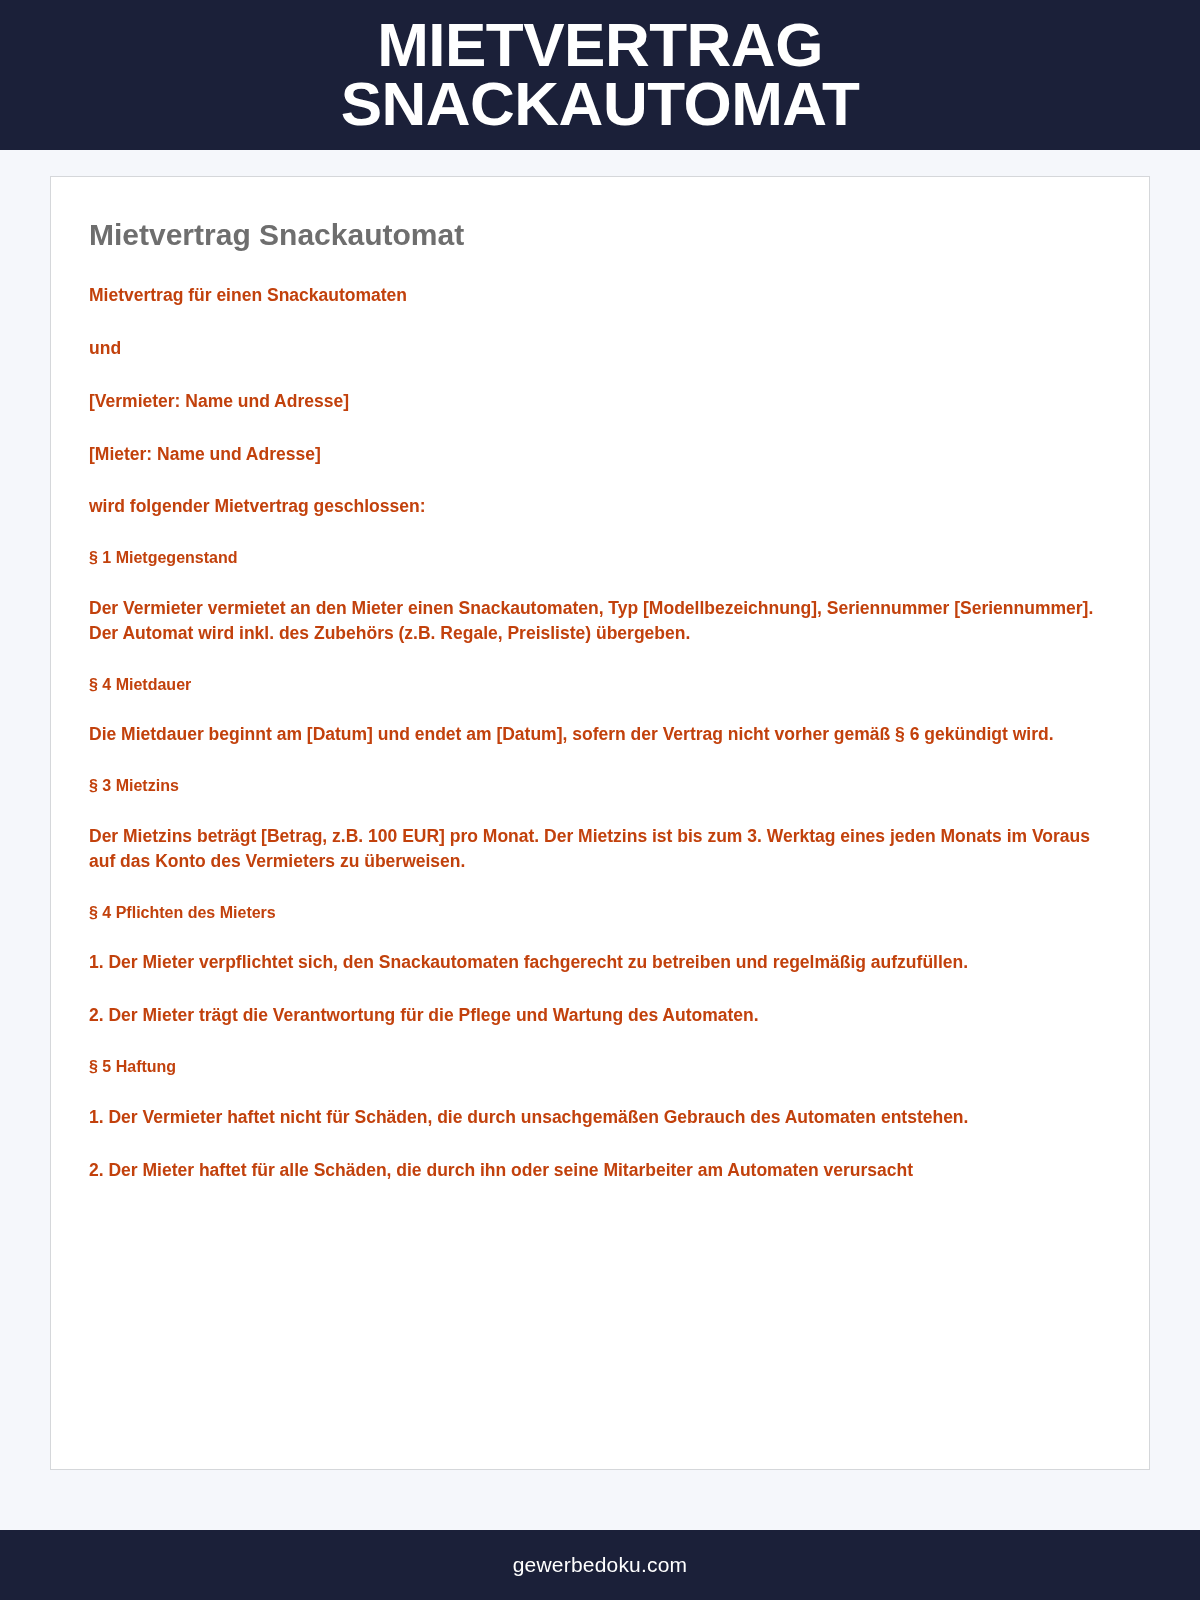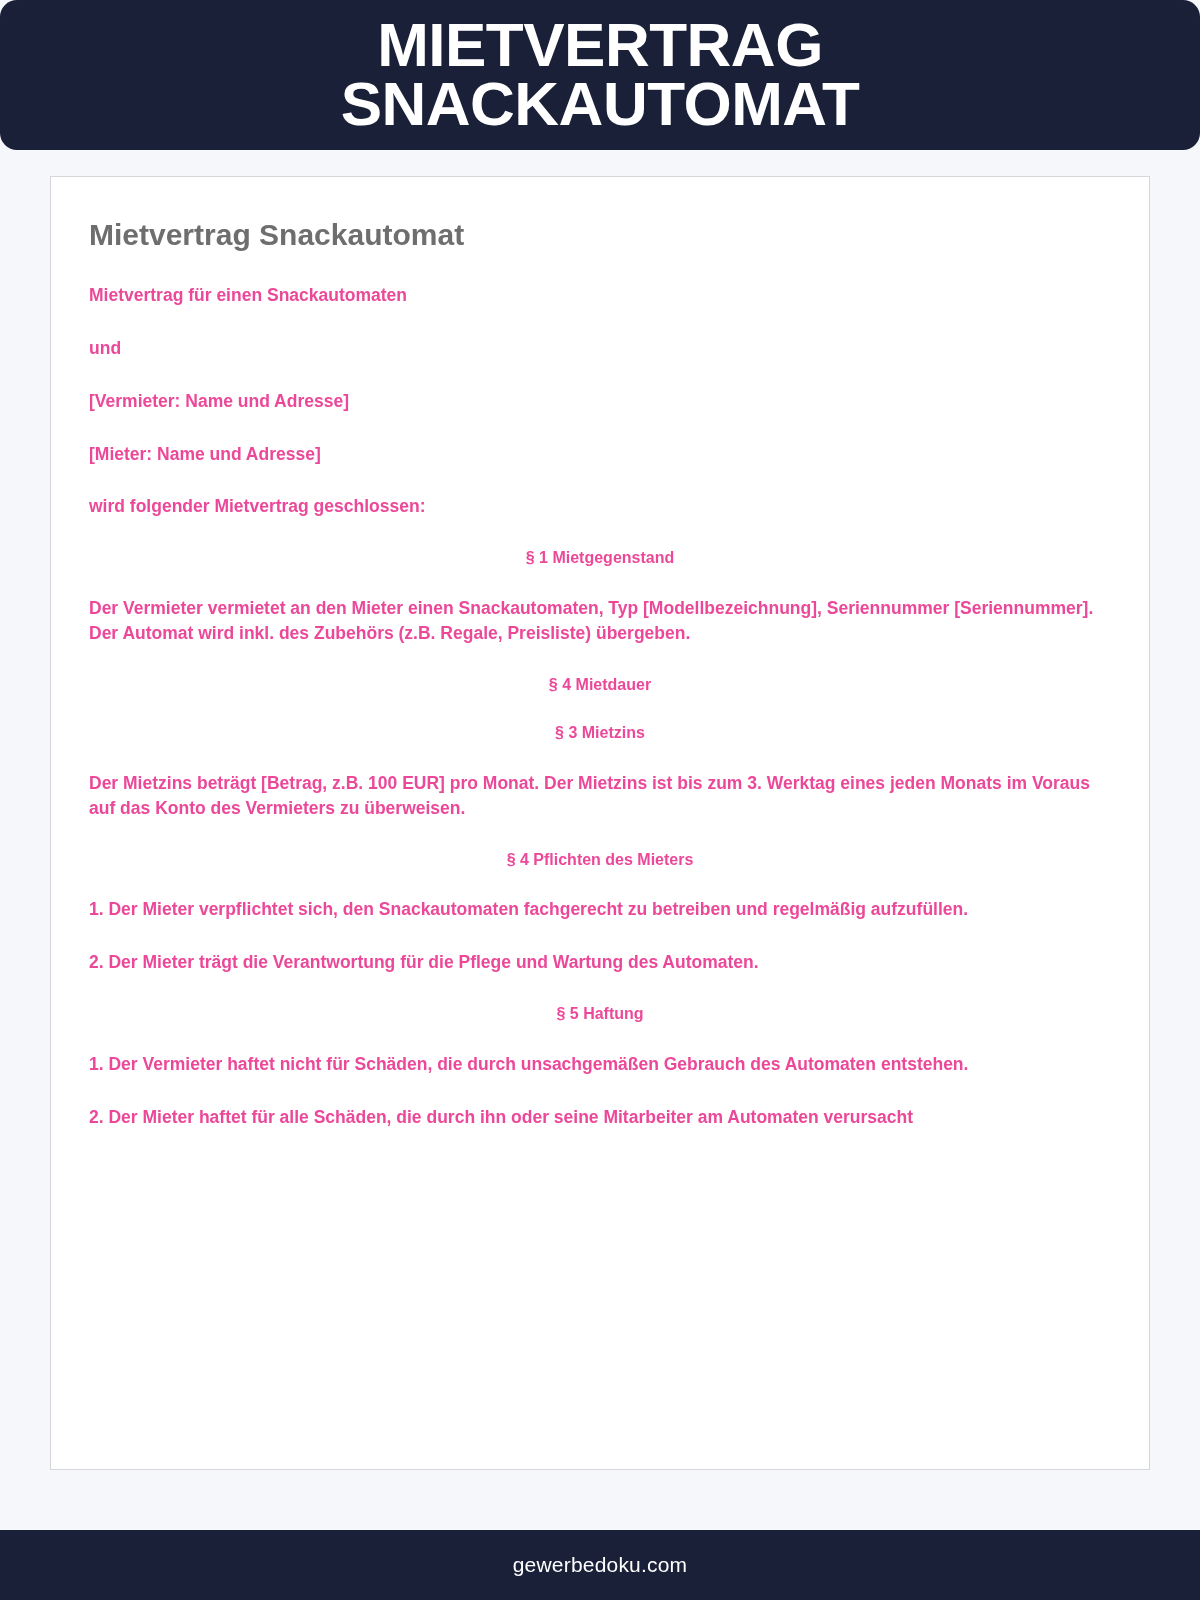--- a/index.html
+++ b/index.html
@@ -26,21 +26,20 @@
   
   .masthead {
     background: #1b2039;
     width: 100%;
     height: 150px;
     display: flex;
     align-items: center;
     justify-content: center;
     padding: 0 40px;
     flex: 0 0 auto;
-    border-radius: 17px;
   }
 
   .masthead-title {
     color: #ffffff;
     font-size: 62px;
     font-weight: bold;
     line-height: 0.95;
     text-align: center;
     text-transform: uppercase;
     letter-spacing: -0.5px;
@@ -65,32 +64,31 @@
 
   .doc-title {
     color: #6e6e6e;
     font-size: 30px;
     font-weight: bold;
     line-height: 1.2;
     margin-bottom: 30px;
   }
 
   .para {
-    color: #ec4899;
+    color: #c2410c;
     font-size: 17.5px;
     font-weight: bold;
     line-height: 1.42;
     margin-bottom: 28px;
   }
 
   .para.section-heading {
     font-size: 16px;
     margin-top: 4px;
     margin-bottom: 26px;
-    text-align: center;
   }
 
   
   .footer-bar {
     background: #1b2039;
     width: 100%;
     height: 70px;
     display: flex;
     align-items: center;
     justify-content: center;
@@ -119,20 +117,21 @@
       <h2 class="doc-title">Mietvertrag Snackautomat</h2>
       <div id="document-body">
           <p class="para">Mietvertrag für einen Snackautomaten</p>
           <p class="para">und</p>
           <p class="para">[Vermieter: Name und Adresse]</p>
           <p class="para">[Mieter: Name und Adresse]</p>
           <p class="para">wird folgender Mietvertrag geschlossen:</p>
           <p class="para section-heading">§ 1 Mietgegenstand</p>
           <p class="para">Der Vermieter vermietet an den Mieter einen Snackautomaten, Typ [Modellbezeichnung], Seriennummer [Seriennummer]. Der Automat wird inkl. des Zubehörs (z.B. Regale, Preisliste) übergeben.</p>
           <p class="para section-heading">§ 4 Mietdauer</p>
+          <p class="para">Die Mietdauer beginnt am [Datum] und endet am [Datum], sofern der Vertrag nicht vorher gemäß § 6 gekündigt wird.</p>
           <p class="para section-heading">§ 3 Mietzins</p>
           <p class="para">Der Mietzins beträgt [Betrag, z.B. 100 EUR] pro Monat. Der Mietzins ist bis zum 3. Werktag eines jeden Monats im Voraus auf das Konto des Vermieters zu überweisen.</p>
           <p class="para section-heading">§ 4 Pflichten des Mieters</p>
           <p class="para">1. Der Mieter verpflichtet sich, den Snackautomaten fachgerecht zu betreiben und regelmäßig aufzufüllen.</p>
           <p class="para">2. Der Mieter trägt die Verantwortung für die Pflege und Wartung des Automaten.</p>
           <p class="para section-heading">§ 5 Haftung</p>
           <p class="para">1. Der Vermieter haftet nicht für Schäden, die durch unsachgemäßen Gebrauch des Automaten entstehen.</p>
           <p class="para">2. Der Mieter haftet für alle Schäden, die durch ihn oder seine Mitarbeiter am Automaten verursacht</p>
         </div>
     </article>

